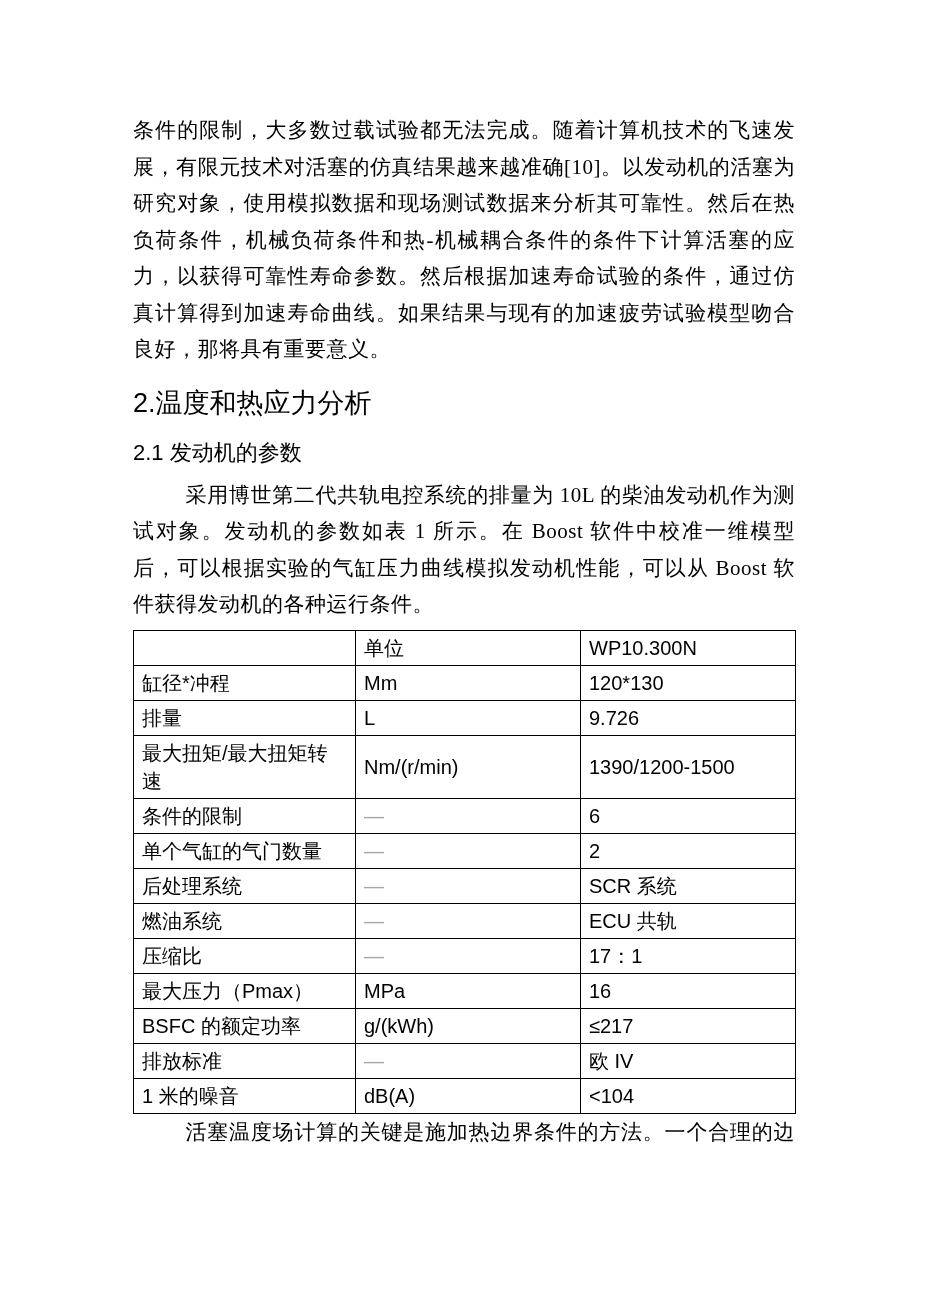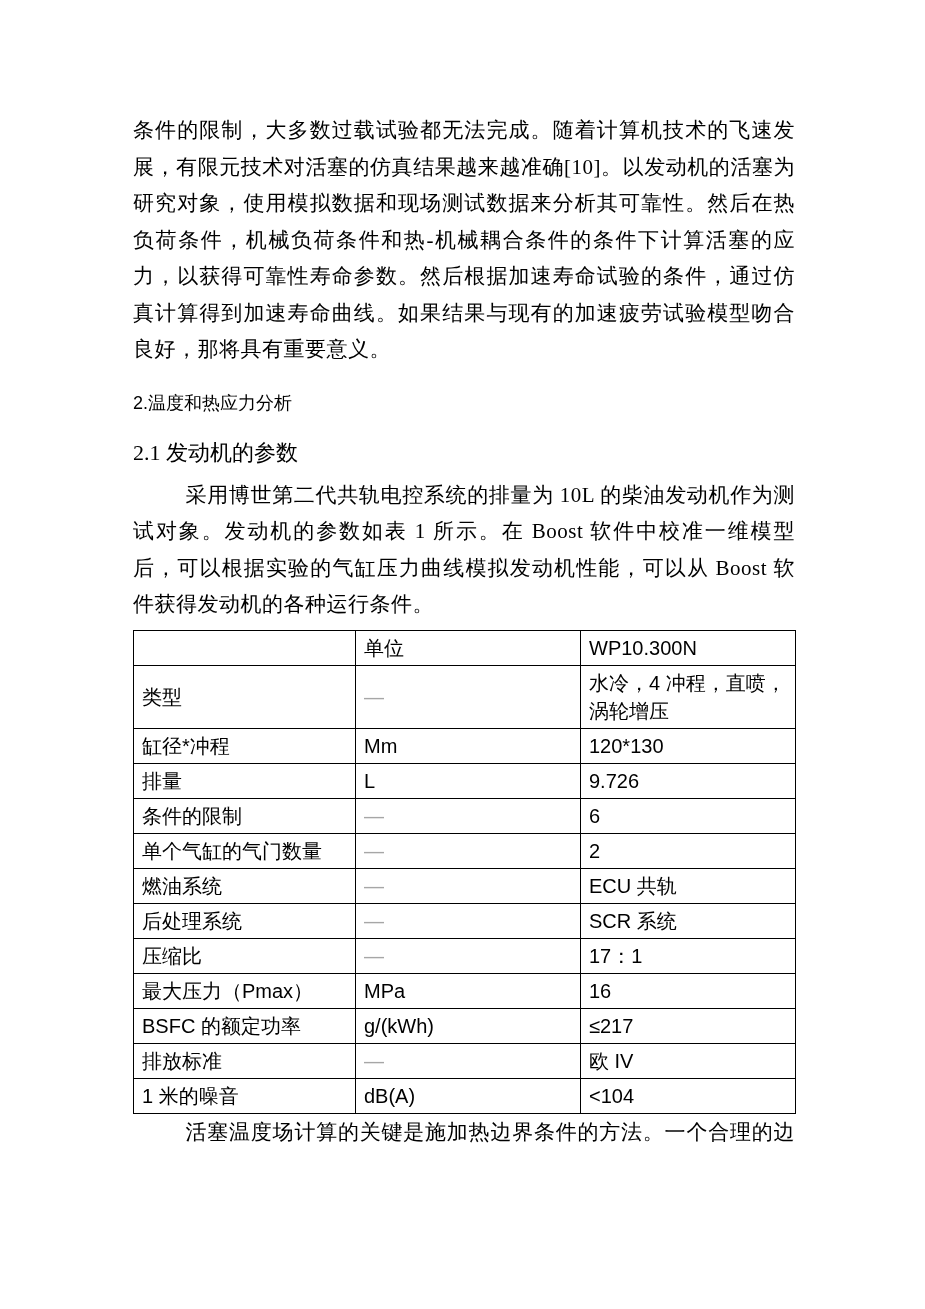--- a/index.html
+++ b/index.html
@@ -23,31 +23,31 @@
     font-size: 21px;
     line-height: 36.5px;
     text-align: justify;
     letter-spacing: 0.5px;
   }
   p.indent {
     text-indent: 2.5em;
   }
   h1.sec-heading {
     margin: 16px 0 0 0;
-    font-size: 18px;
+    font-size: 27px;
     line-height: 38px;
     font-weight: normal;
     font-family: "Liberation Sans", "DejaVu Sans", sans-serif;
   }
   h2.sub-heading {
     margin: 15px 0 0 0;
     font-size: 22px;
     line-height: 32px;
     font-weight: normal;
-    font-family: Liberation Serif, serif;
+    font-family: Liberation Sans, sans-serif;
   }
   .gap-sm { height: 8px; }
   table.param-table {
     margin-top: 7px;
     width: 662px;
     border-collapse: collapse;
     table-layout: fixed;
     font-family: "Liberation Sans", "DejaVu Sans", sans-serif;
     font-size: 20px;
   }
@@ -89,53 +89,53 @@
         <col class="c2">
         <col class="c3">
       </colgroup>
     <tbody>
       <tr>
         <td></td>
         <td>单位</td>
         <td>WP10.300N</td>
       </tr>
       <tr>
-        <td>类型</td>
-        <td class="muted">—</td>
-        <td>水冷，4 冲程，直喷，涡轮增压</td>
-      </tr>
-      <tr>
         <td>缸径*冲程</td>
         <td>Mm</td>
         <td>120*130</td>
       </tr>
       <tr>
         <td>排量</td>
         <td>L</td>
         <td>9.726</td>
+      </tr>
+      <tr>
+        <td>最大扭矩/最大扭矩转速</td>
+        <td>Nm/(r/min)</td>
+        <td>1390/1200-1500</td>
       </tr>
       <tr>
         <td>条件的限制</td>
         <td class="muted">—</td>
         <td>6</td>
       </tr>
       <tr>
         <td>单个气缸的气门数量</td>
         <td class="muted">—</td>
         <td>2</td>
       </tr>
       <tr>
+        <td>后处理系统</td>
+        <td class="muted">—</td>
+        <td>SCR 系统</td>
+      </tr>
+      <tr>
         <td>燃油系统</td>
         <td class="muted">—</td>
         <td>ECU 共轨</td>
-      </tr>
-      <tr>
-        <td>后处理系统</td>
-        <td class="muted">—</td>
-        <td>SCR 系统</td>
       </tr>
       <tr>
         <td>压缩比</td>
         <td class="muted">—</td>
         <td>17：1</td>
       </tr>
       <tr>
         <td>最大压力（Pmax）</td>
         <td>MPa</td>
         <td>16</td>

